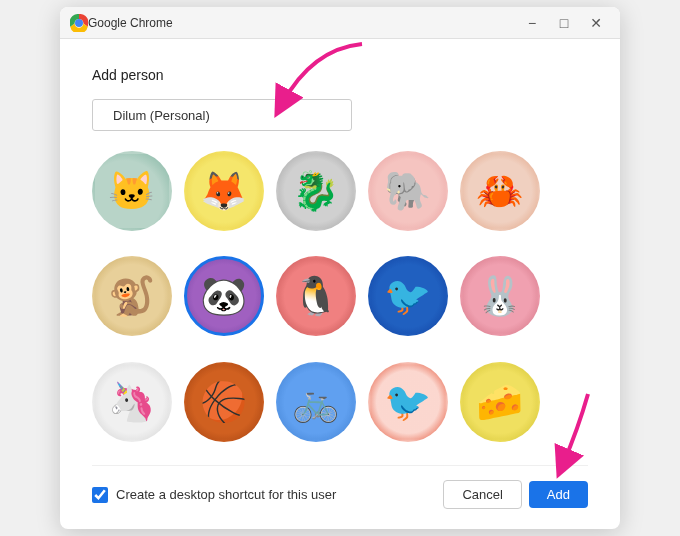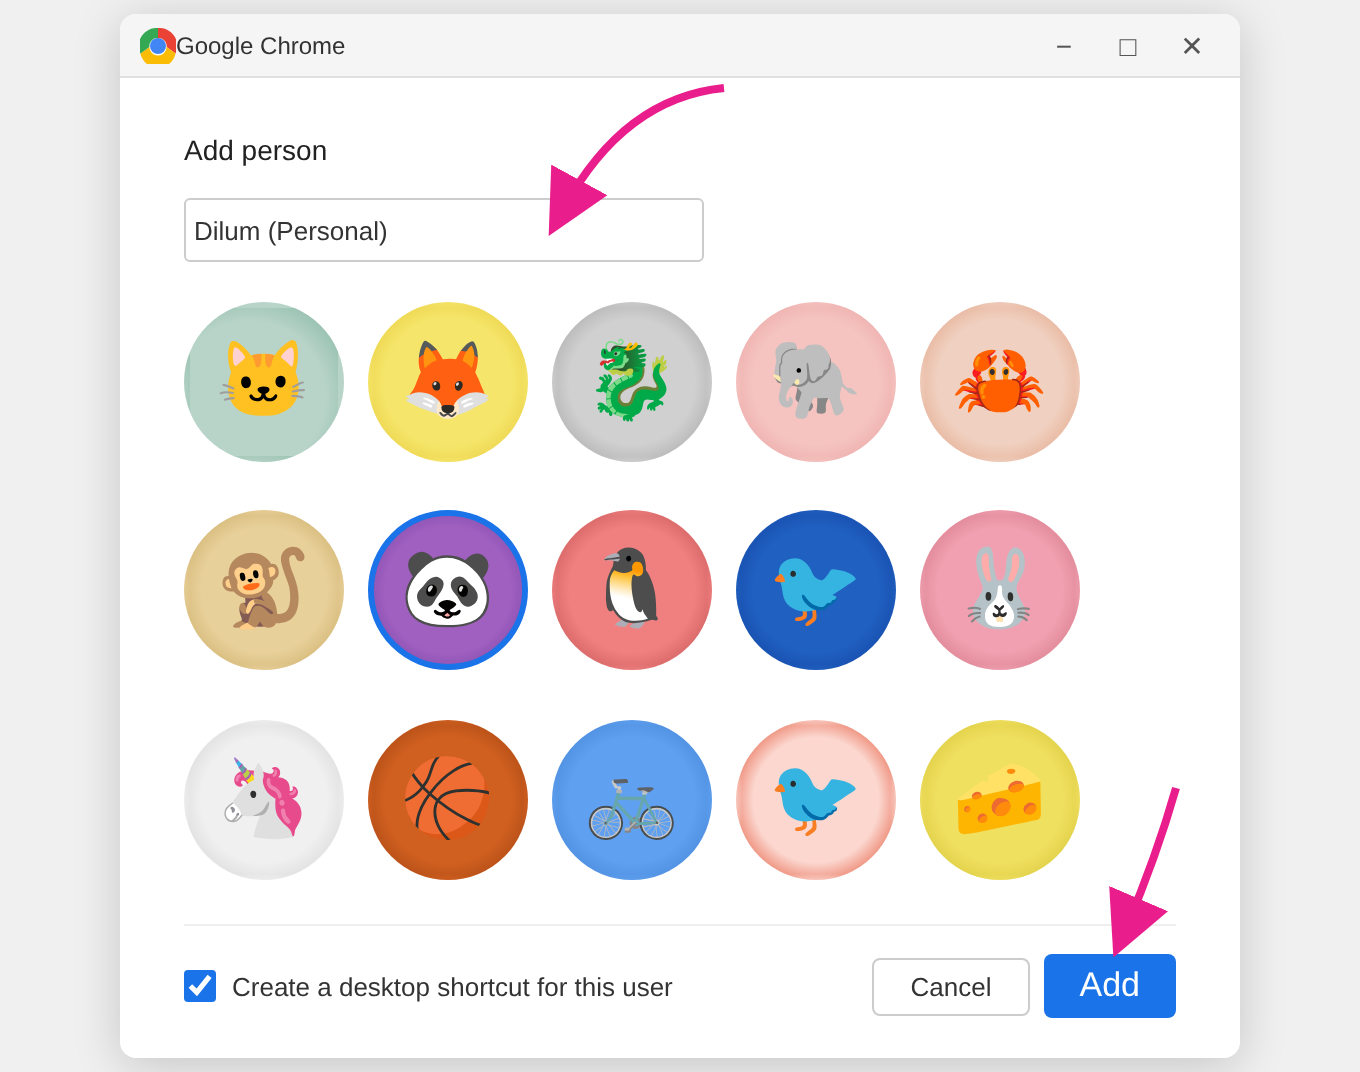--- a/index.html
+++ b/index.html
@@ -81,21 +81,21 @@
       align-items: center;
       margin-bottom: 20px;
       position: relative;
     }
 
     .name-input {
       width: 260px;
       height: 32px;
       border: 1px solid #ccc;
       border-radius: 3px;
-      padding: 4px 4px;
+      padding: 4px 20px;
       font-size: 13px;
       color: #333;
       outline: none;
     }
 
     .avatar-section {
       display: flex;
       flex: 1;
       overflow: hidden;
       position: relative;
@@ -134,21 +134,21 @@
       display: flex;
       align-items: center;
       padding-top: 14px;
       border-top: 1px solid #efefef;
       margin-top: 10px;
       position: relative;
     }
 
     .checkbox-row {
       display: flex;
-      align-items: center;
+      align-items: flex-start;
       flex: 1;
       gap: 8px;
       font-size: 13px;
       color: #333;
     }
 
     .checkbox-row input[type=checkbox] {
       width: 16px;
       height: 16px;
       accent-color: #1a73e8;
@@ -170,21 +170,21 @@
       cursor: pointer;
       color: #333;
     }
 
     .btn-add {
       padding: 6px 18px;
       border: none;
       border-radius: 4px;
       background: #1a73e8;
       color: #fff;
-      font-size: 17px;
+      font-size: 13px;
       cursor: pointer;
       font-weight: 500;
     }
 
     
     .av1  { background: radial-gradient(circle at 40% 60%, #b8d4c8 60%, #7fb3a0 100%); }
     .av2  { background: radial-gradient(circle at 50% 50%, #f5e66b 60%, #e8c93a 100%); }
     .av3  { background: radial-gradient(circle at 50% 50%, #d0d0d0 60%, #a0a0a0 100%); }
     .av4  { background: radial-gradient(circle at 50% 50%, #f5c4c0 60%, #e8a0a0 100%); }
     .av5  { background: radial-gradient(circle at 50% 50%, #f0d0c0 60%, #e0a080 100%); }

